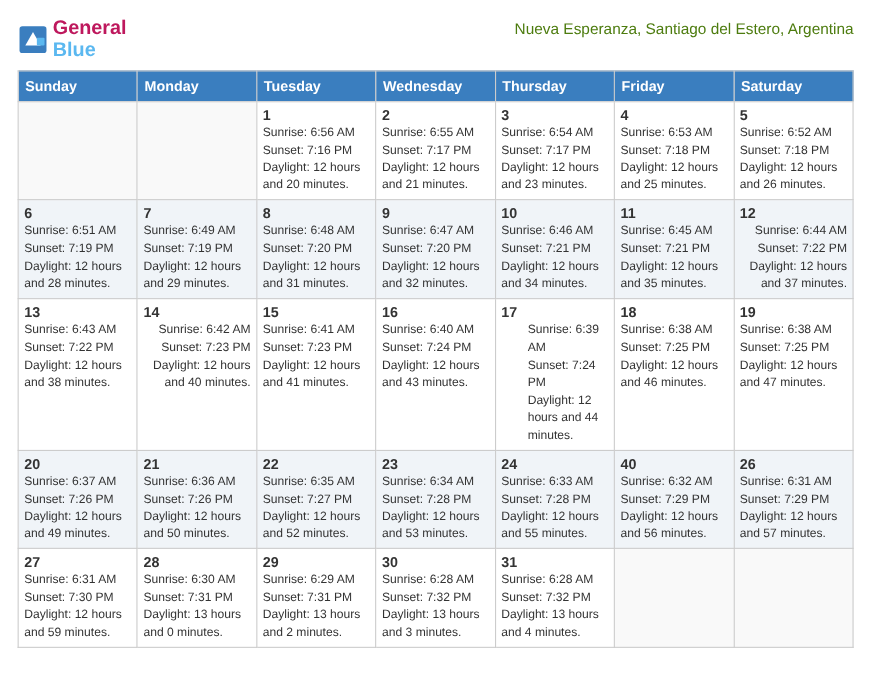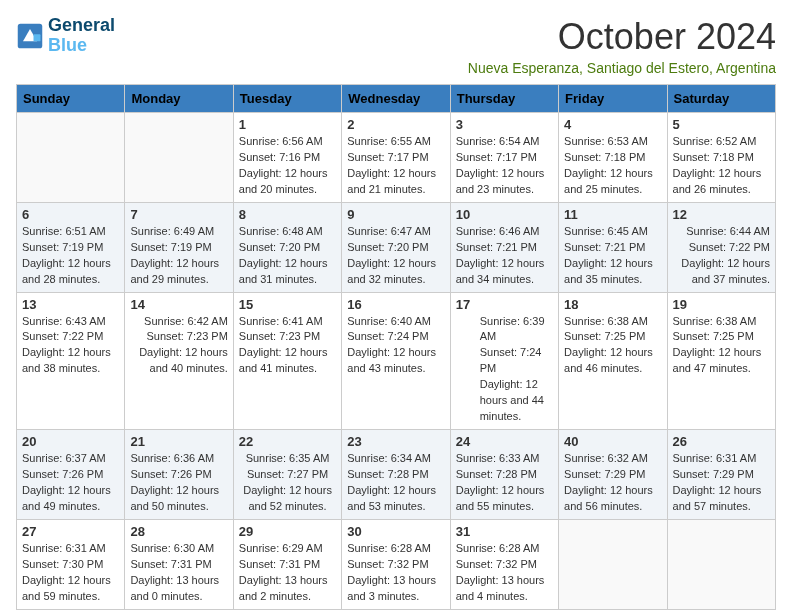--- a/index.html
+++ b/index.html
@@ -21,21 +21,21 @@
       align-items: center;
       gap: 4px;
     }
     .logo-text {
       font-size: 18px;
       font-weight: bold;
       color: #333;
       line-height: 1.1;
     }
     .logo-text span {
-      color: #0c4a6e;
+      color: #be185d;
     }
     .logo-icon {
       width: 28px;
       height: 28px;
     }
     .title-block {
       text-align: right;
     }
     .month-title {
       font-size: 36px;
@@ -47,21 +47,21 @@
       color: #4d7c0f;
       margin-top: 2px;
     }
     .calendar {
       width: 100%;
       border-collapse: collapse;
       margin-top: 8px;
     }
     .calendar th {
       background-color: #3a7ebf;
-      color: #000000;
+      color: #ffffff;
       text-align: left;
       padding: 6px 6px;
       font-size: 13px;
       font-weight: bold;
       border: 1px solid #ccc;
     }
     .calendar td {
       border: 1px solid #ccc;
       vertical-align: top;
       padding: 4px 5px;
@@ -97,21 +97,20 @@
       <rect x="2" y="2" width="28" height="28" rx="3" fill="#3a7ebf"></rect>
       <polygon points="8,22 16,8 24,22" fill="white"></polygon>
       <rect x="20" y="14" width="8" height="8" rx="1" fill="#5bb8f0"></rect>
     </svg>
     <div class="logo-text">
       <div><span>General</span></div>
       <div><span style="color:#5bb8f0">Blue</span></div>
     </div>
   </div>
   <div class="title-block">
-    <div class="month-title">October 2024</div>
     <div class="subtitle">Nueva Esperanza, Santiago del Estero, Argentina</div>
   </div>
 </div>
 
 <table class="calendar">
   <thead>
     <tr>
     <th>Sunday</th>
         <th>Monday</th>
         <th>Tuesday</th>
@@ -252,21 +251,21 @@
 Daylight: 12 hours and 49 minutes.</div>
         </td>
         <td>
           <div class="day-number">21</div>
           <div class="day-info" style="white-space: pre-line;">Sunrise: 6:36 AM
 Sunset: 7:26 PM
 Daylight: 12 hours and 50 minutes.</div>
         </td>
         <td>
           <div class="day-number">22</div>
-          <div class="day-info" style="white-space: pre-line; text-align: center;">Sunrise: 6:35 AM
+          <div class="day-info" style="white-space: pre-line;">Sunrise: 6:35 AM
 Sunset: 7:27 PM
 Daylight: 12 hours and 52 minutes.</div>
         </td>
         <td>
           <div class="day-number">23</div>
           <div class="day-info" style="white-space: pre-line;">Sunrise: 6:34 AM
 Sunset: 7:28 PM
 Daylight: 12 hours and 53 minutes.</div>
         </td>
         <td>

